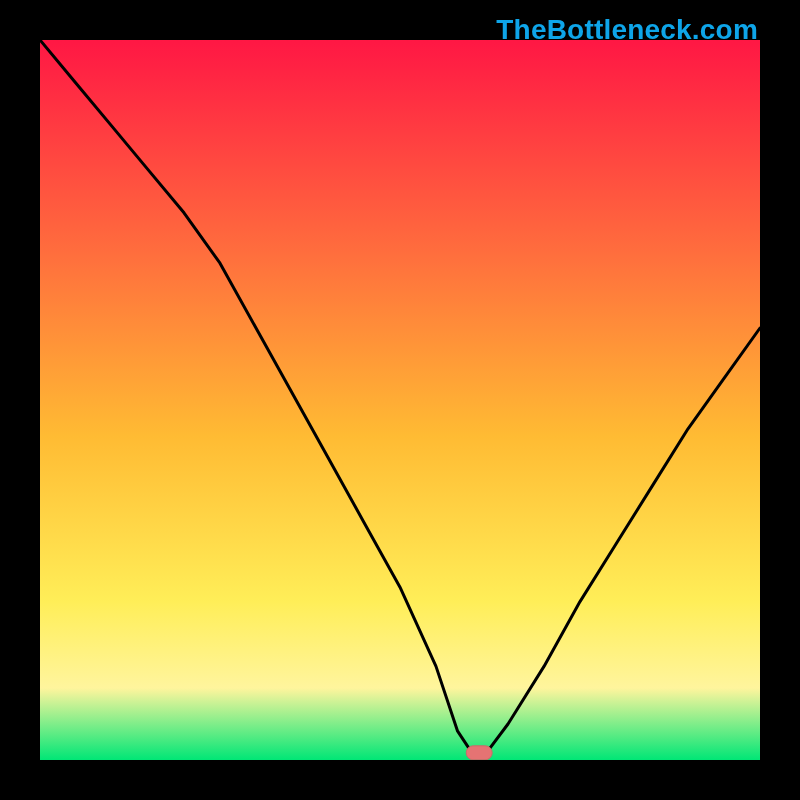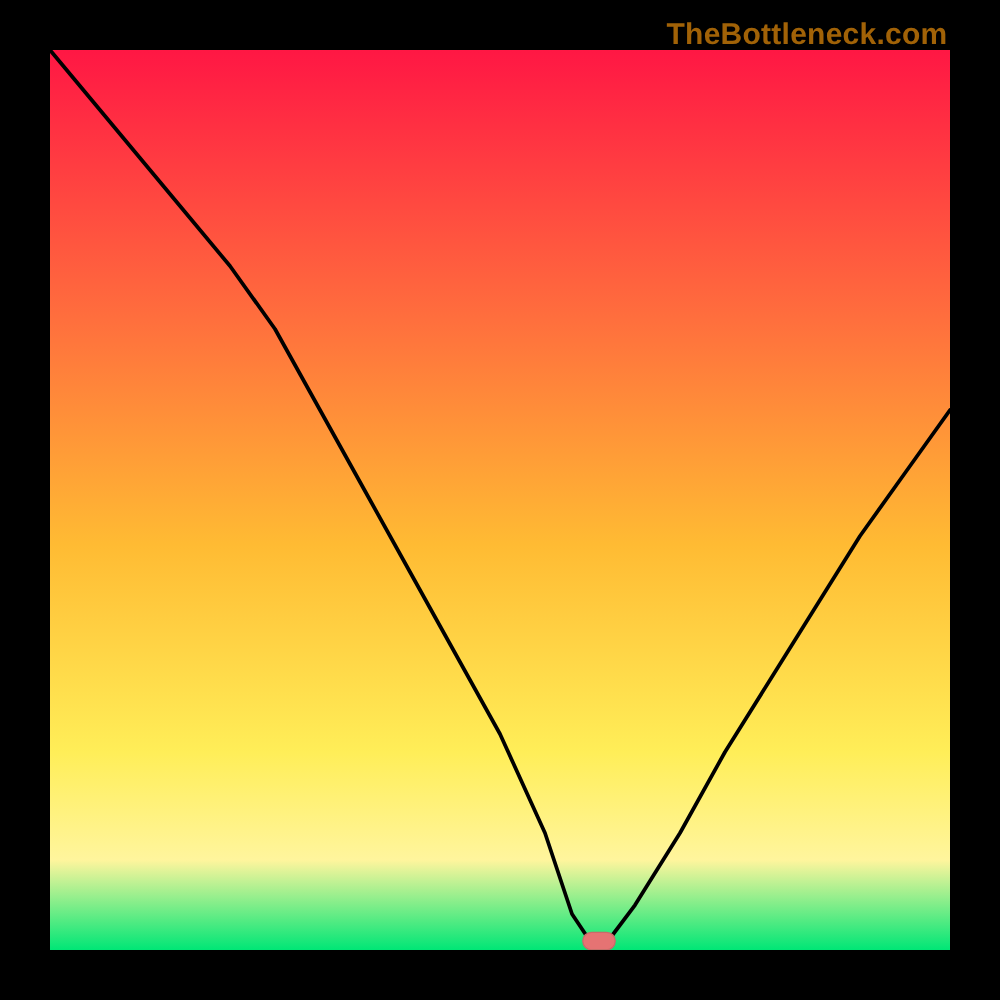--- a/index.html
+++ b/index.html
@@ -21,23 +21,23 @@
     left: 40px;
     top: 40px;
     width: 720px;
     height: 720px;
   }
   .attribution {
     position: absolute;
     top: 14px;
     right: 42px;
     font-family: Arial, Helvetica, sans-serif;
-    font-size: 24px;
+    font-size: 28px;
     font-weight: 600;
-    color: #a16207;
+    color: #0ea5e9;
     letter-spacing: 0.2px;
   }
 </style>
 </head>
 <body>
 
 <div class="chart-wrap">
 
   <div class="attribution">TheBottleneck.com</div>
 

